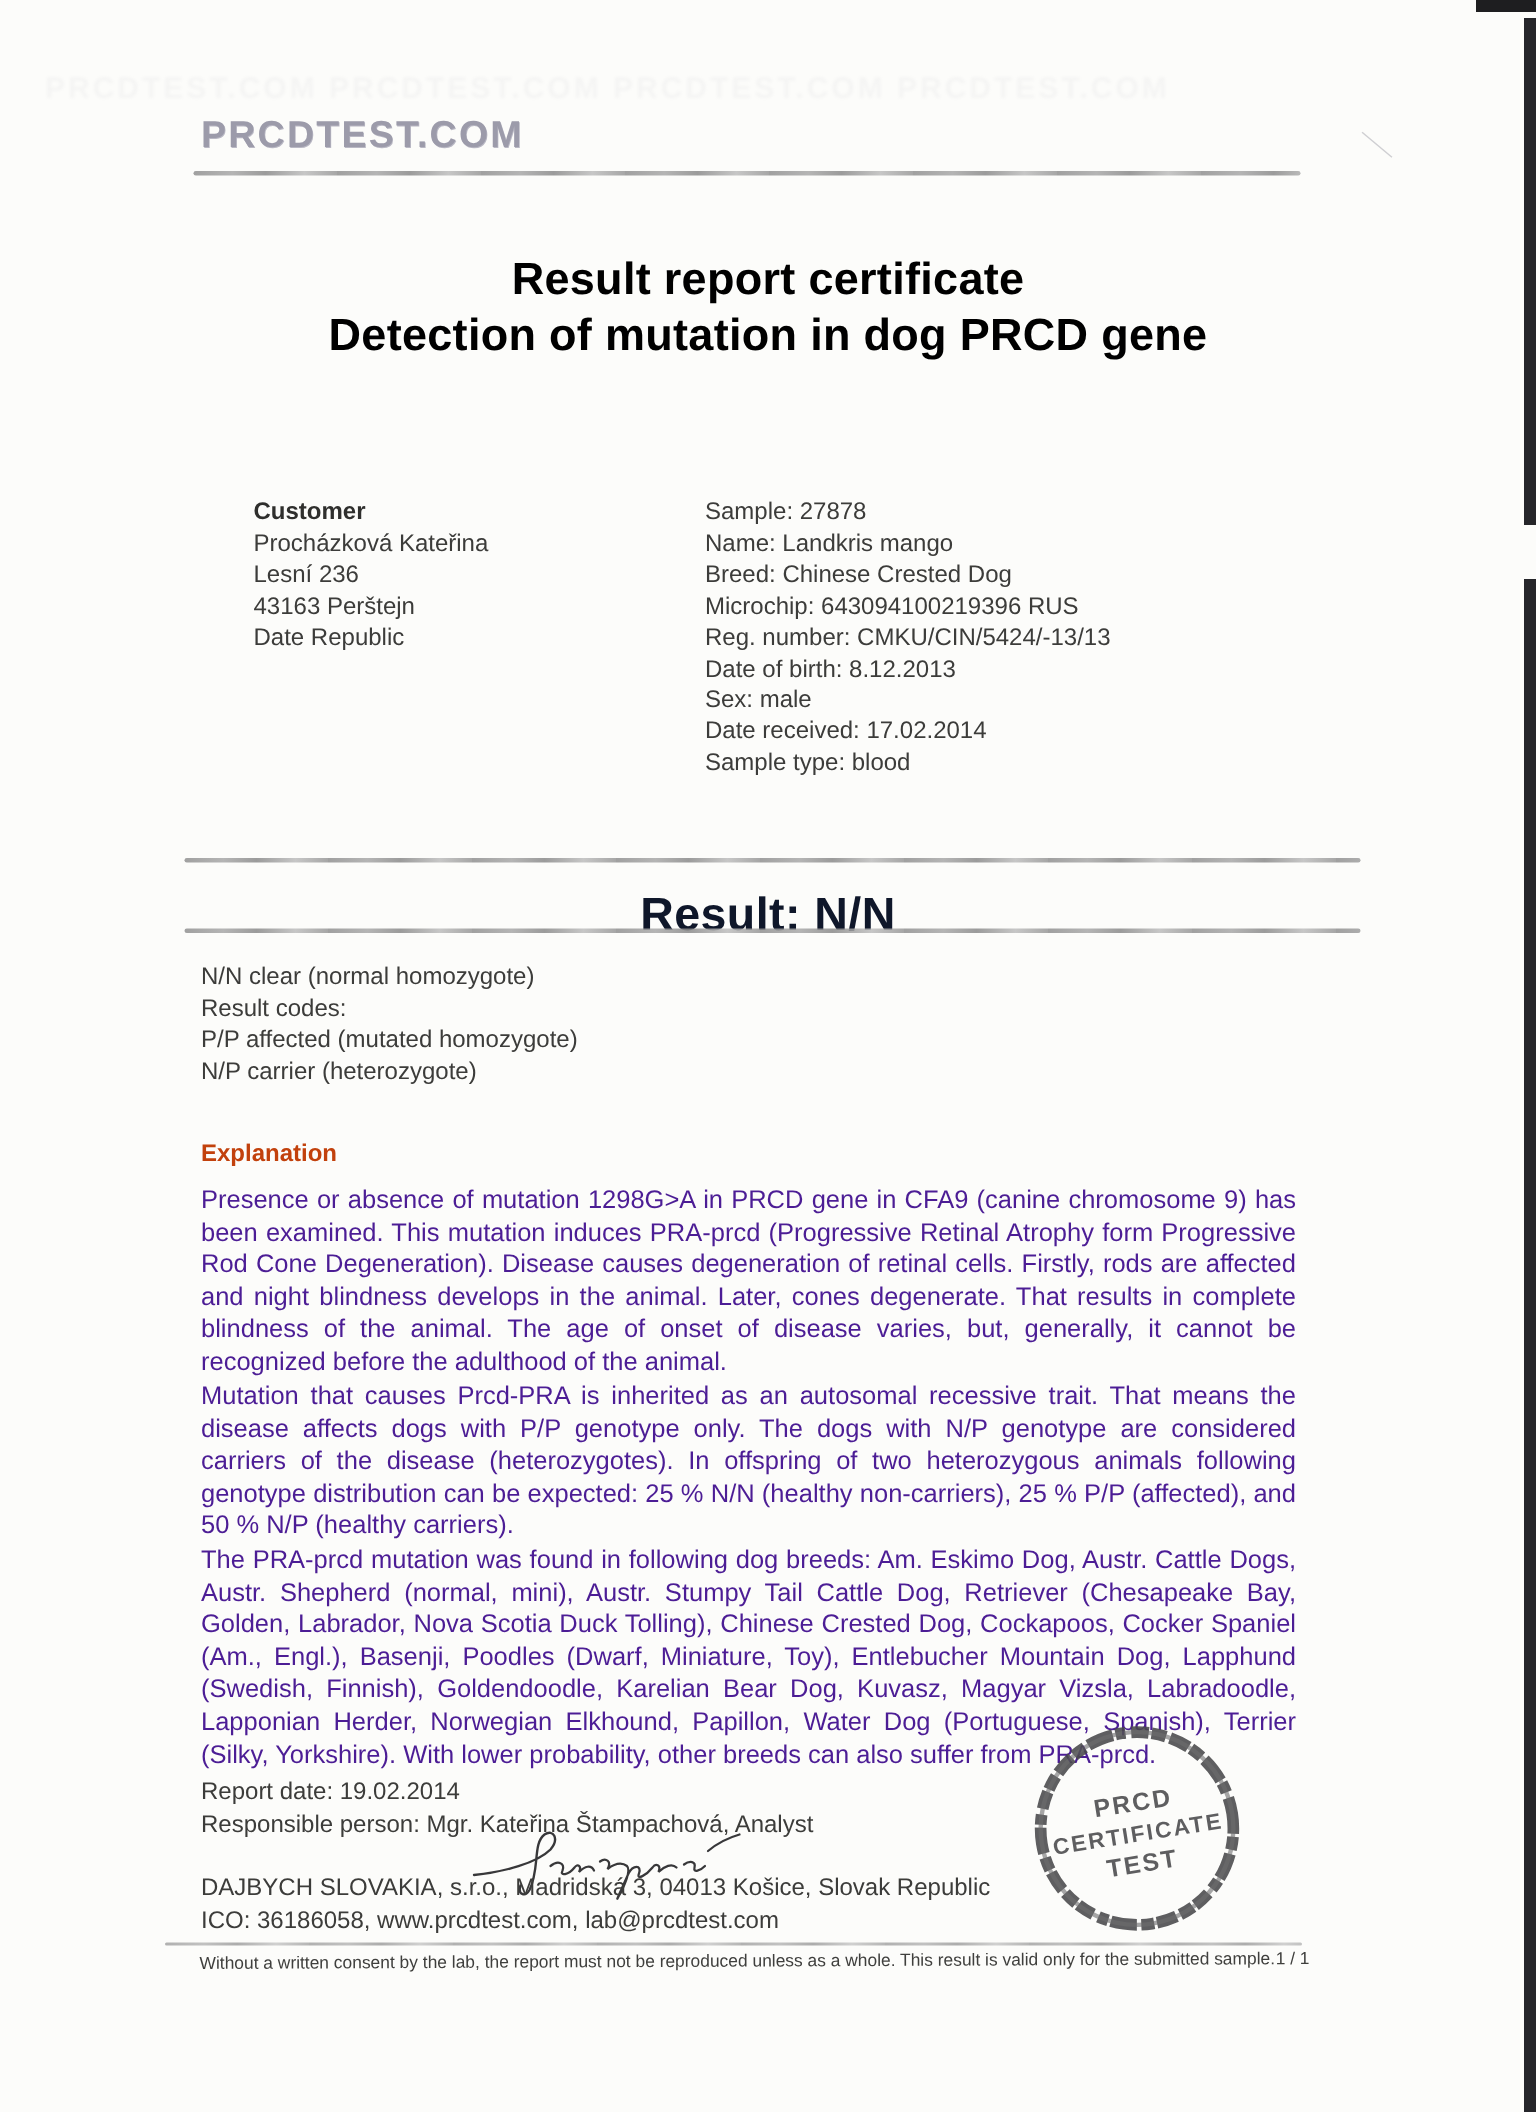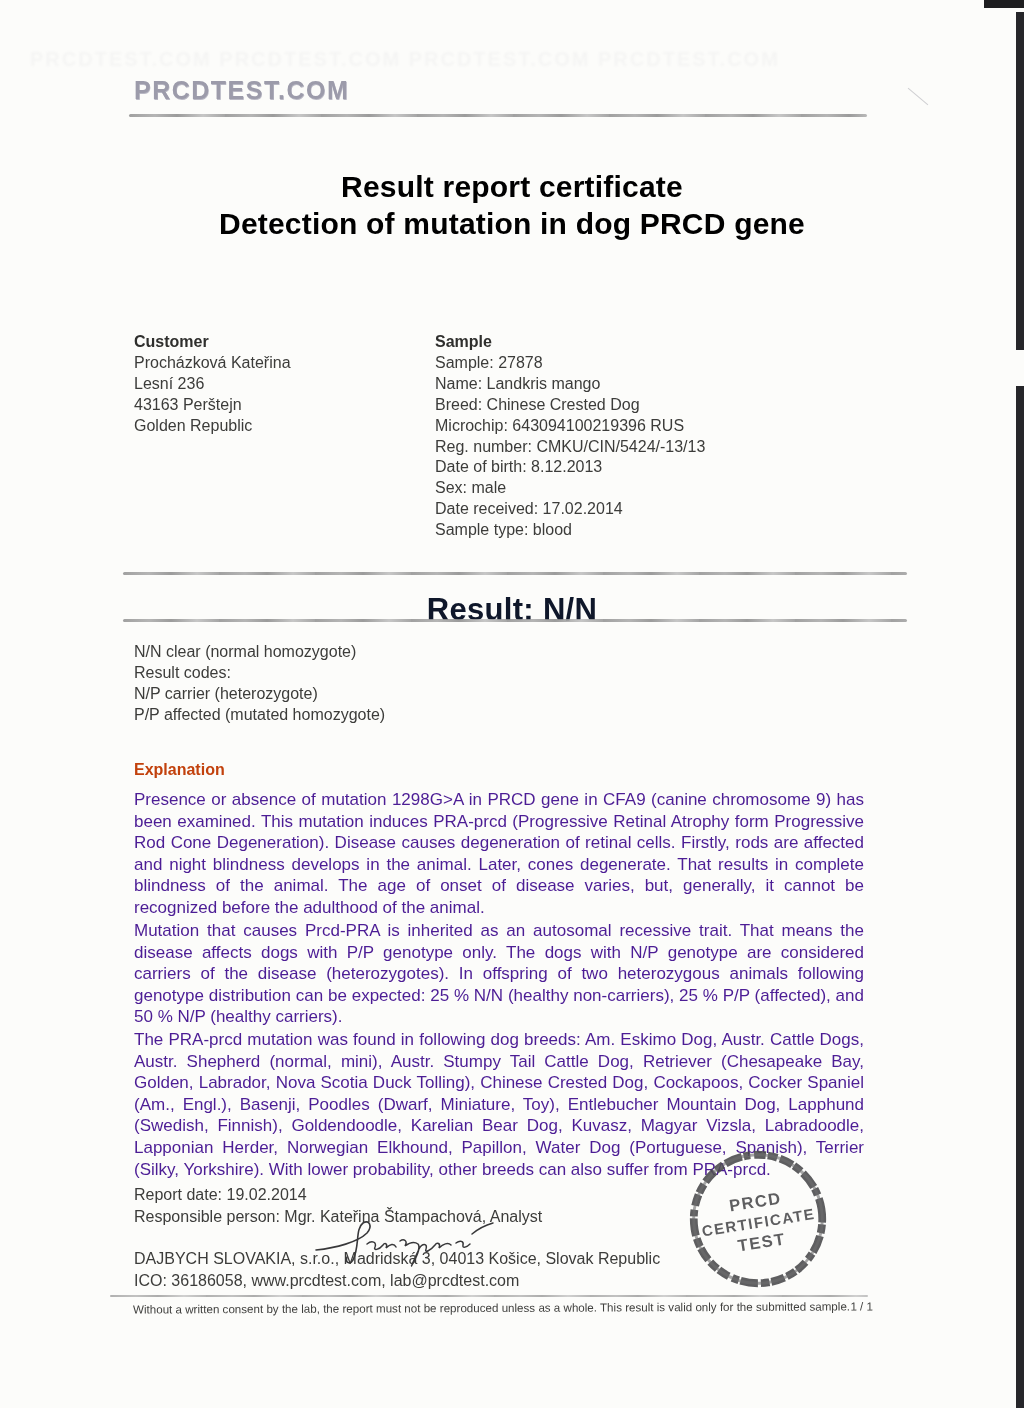--- a/index.html
+++ b/index.html
@@ -60,21 +60,21 @@
   .title {
     position: absolute; left: 62px; top: 168px; width: 900px;
     text-align: center; font-weight: 700; color: #000000;
     font-size: 30px; line-height: 37px; letter-spacing: 0.2px;
   }
 
   
   .info-heading { font-weight: 700; color: #2f2f2d; }
   .info-block {
     position: absolute; top: 332px;
-    font-size: 16px; line-height: 20.9px;
+    font-size: 16px; line-height: 20.9px; margin-left: 35px;
   }
   .customer-block { left: 134px; width: 290px; }
   .sample-block   { left: 435px; width: 450px; }
 
   
   .result-heading {
     position: absolute; left: 62px; top: 592px; width: 900px;
     text-align: center; font-size: 31px; font-weight: 700; color: #0f172a;
     letter-spacing: 0.3px;
   }
@@ -146,45 +146,44 @@
   <div class="title">
     <div>Result report certificate</div>
     <div>Detection of mutation in dog PRCD gene</div>
   </div>
 
   <div class="info-block customer-block">
     <div class="info-heading">Customer</div>
     <div>Procházková Kateřina</div>
     <div>Lesní 236</div>
     <div>43163 Perštejn</div>
-    <div>Golden Republic</div>
+    <div>Date Republic</div>
   </div>
 
   <div class="info-block sample-block">
-    <div class="info-heading">Sample</div>
     <div>Sample: 27878</div>
     <div>Name: Landkris mango</div>
     <div>Breed: Chinese Crested Dog</div>
     <div>Microchip: 643094100219396 RUS</div>
     <div>Reg. number: CMKU/CIN/5424/-13/13</div>
     <div>Date of birth: 8.12.2013</div>
     <div>Sex: male</div>
     <div>Date received: 17.02.2014</div>
     <div>Sample type: blood</div>
   </div>
 
   <div class="rule rule-res-a"></div>
   <div class="result-heading">Result: N/N</div>
   <div class="rule rule-res-b"></div>
 
   <div class="result-codes">
     <div>N/N clear (normal homozygote)</div>
     <div>Result codes:</div>
+    <div>P/P affected (mutated homozygote)</div>
     <div>N/P carrier (heterozygote)</div>
-    <div>P/P affected (mutated homozygote)</div>
   </div>
 
   <div class="explanation-heading">Explanation</div>
   <div class="para para-1">Presence or absence of mutation 1298G&gt;A in PRCD gene in CFA9 (canine chromosome 9) has been examined. This mutation induces PRA-prcd (Progressive Retinal Atrophy form Progressive Rod Cone Degeneration). Disease causes degeneration of retinal cells. Firstly, rods are affected and night blindness develops in the animal. Later, cones degenerate. That results in complete blindness of the animal. The age of onset of disease varies, but, generally, it cannot be recognized before the adulthood of the animal.</div>
   <div class="para para-2">Mutation that causes Prcd-PRA is inherited as an autosomal recessive trait. That means the disease affects dogs with P/P genotype only. The dogs with N/P genotype are considered carriers of the disease (heterozygotes). In offspring of two heterozygous animals following genotype distribution can be expected: 25 % N/N (healthy non-carriers), 25 % P/P (affected), and 50 % N/P (healthy carriers).</div>
   <div class="para para-3">The PRA-prcd mutation was found in following dog breeds: Am. Eskimo Dog, Austr. Cattle Dogs, Austr. Shepherd (normal, mini), Austr. Stumpy Tail Cattle Dog, Retriever (Chesapeake Bay, Golden, Labrador, Nova Scotia Duck Tolling), Chinese Crested Dog, Cockapoos, Cocker Spaniel (Am., Engl.), Basenji, Poodles (Dwarf, Miniature, Toy), Entlebucher Mountain Dog, Lapphund (Swedish, Finnish), Goldendoodle, Karelian Bear Dog, Kuvasz, Magyar Vizsla, Labradoodle, Lapponian Herder, Norwegian Elkhound, Papillon, Water Dog (Portuguese, Spanish), Terrier (Silky, Yorkshire). With lower probability, other breeds can also suffer from PRA-prcd.</div>
 
   <div class="bottom-lines">
     <div>Report date: 19.02.2014</div>
     <div>Responsible person: Mgr. Kateřina Štampachová, Analyst</div>

